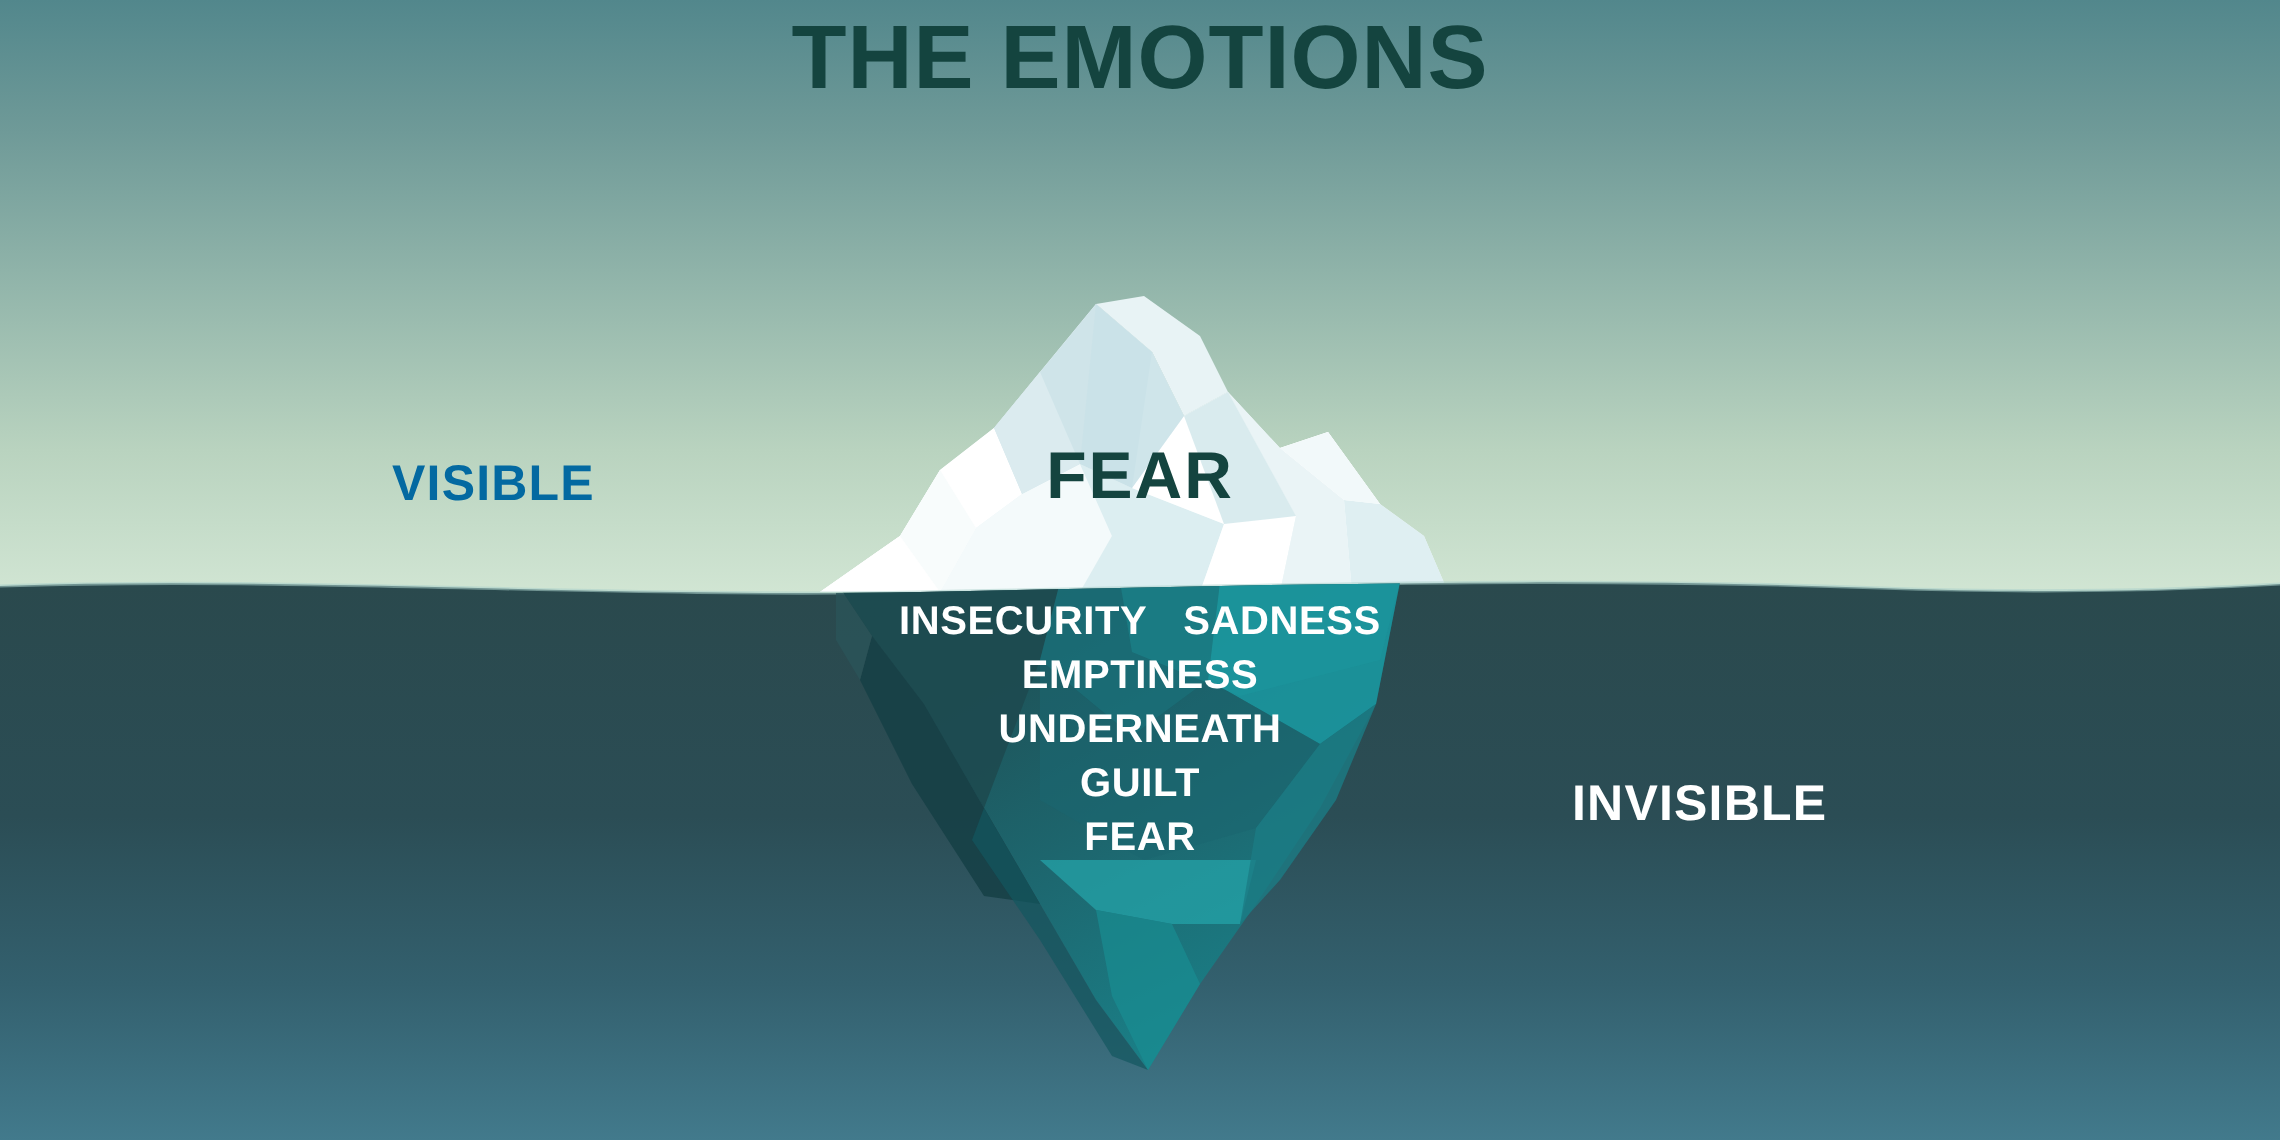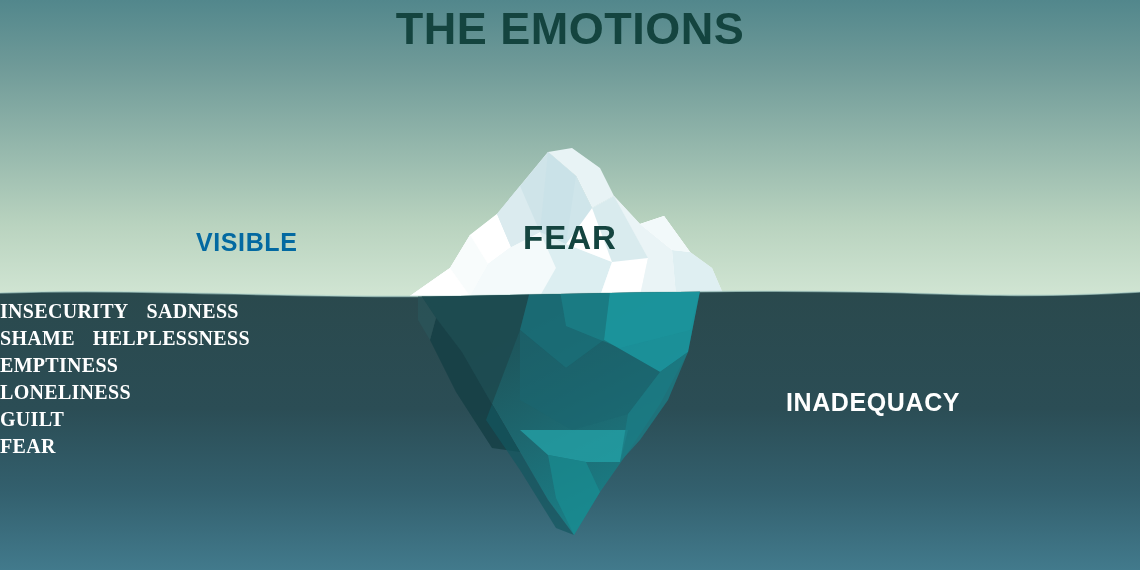--- a/index.html
+++ b/index.html
@@ -74,22 +74,22 @@
   .emotion-rows {
     position: absolute;
     left: 0;
     top: 298px;
     width: 1140px;
     pointer-events: none;
   }
   .emotion-row {
     display: block;
     width: 100%;
-    text-align: left;
-    font-family: Liberation Serif, serif;
+    text-align: center;
+    font-family: Liberation Sans, sans-serif;
     font-weight: bold;
     font-size: 20px;
     line-height: 27px;
     letter-spacing: 0.3px;
     color: #ffffff;
     white-space: nowrap;
   }
   .emotion-row .word + .word {
     margin-left: 18px;
   }
@@ -166,26 +166,25 @@
       <polygon points="418,291 436,318 430,340 418,320" fill="#2b5459" opacity="0.8"></polygon>
       <polygon points="560,291 700,291 690,330 620,348 566,326" fill="#1d9aa0" opacity="0.35"></polygon>
     </g>
   </svg>
 
   <div class="title-block">
     <span class="title-line">THE EMOTIONS</span>
   </div>
 
   <div class="side-label" id="label-visible">VISIBLE</div>
-  <div class="side-label" id="label-invisible">INADEQUACY</div>
+  <div class="side-label" id="label-invisible">INVISIBLE</div>
 
   <div class="tip-label">FEAR</div>
 
   <div class="emotion-rows" id="emotion-rows">
       <div class="emotion-row"><span class="word">INSECURITY</span><span class="word">SADNESS</span></div>
-      <div class="emotion-row"><span class="word">SHAME</span><span class="word">HELPLESSNESS</span></div>
       <div class="emotion-row"><span class="word">EMPTINESS</span></div>
-      <div class="emotion-row"><span class="word">LONELINESS</span></div>
+      <div class="emotion-row"><span class="word">UNDERNEATH</span></div>
       <div class="emotion-row"><span class="word">GUILT</span></div>
       <div class="emotion-row"><span class="word">FEAR</span></div>
     </div>
 
 </div>
 
 </body></html>

